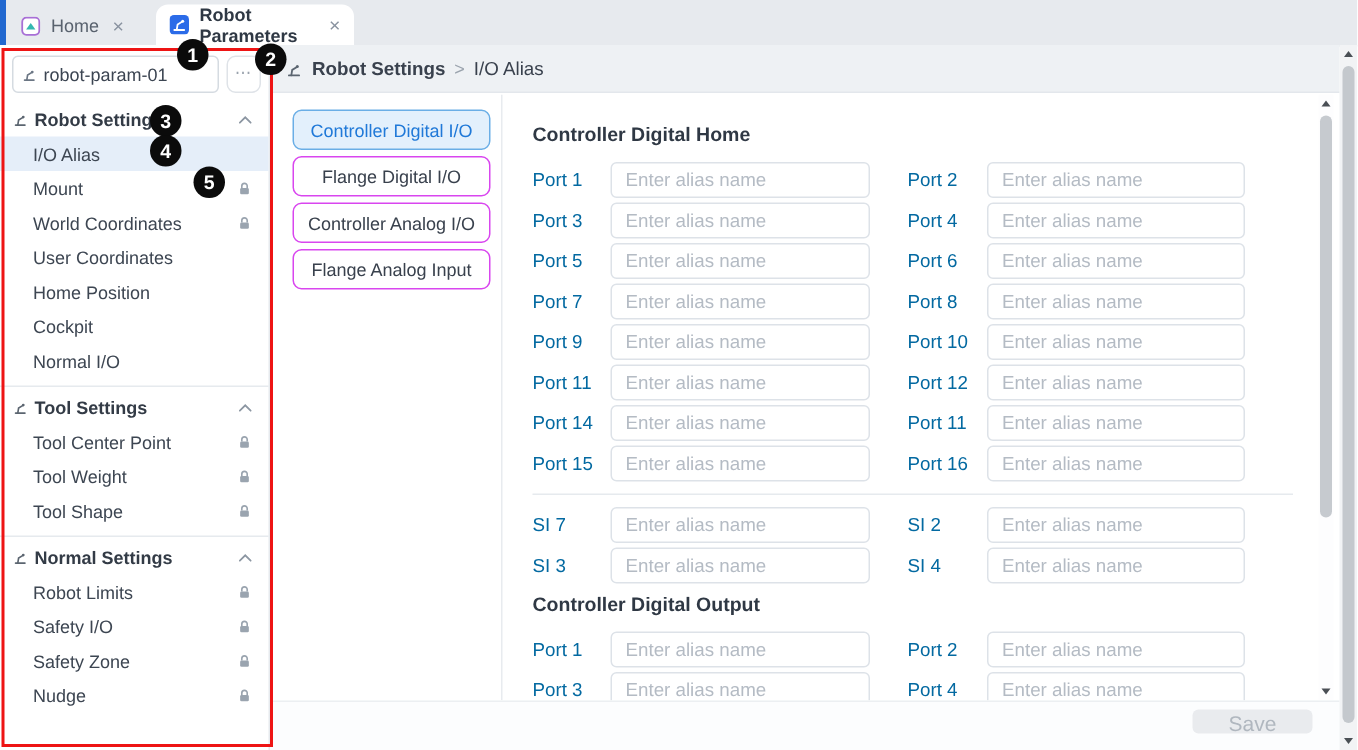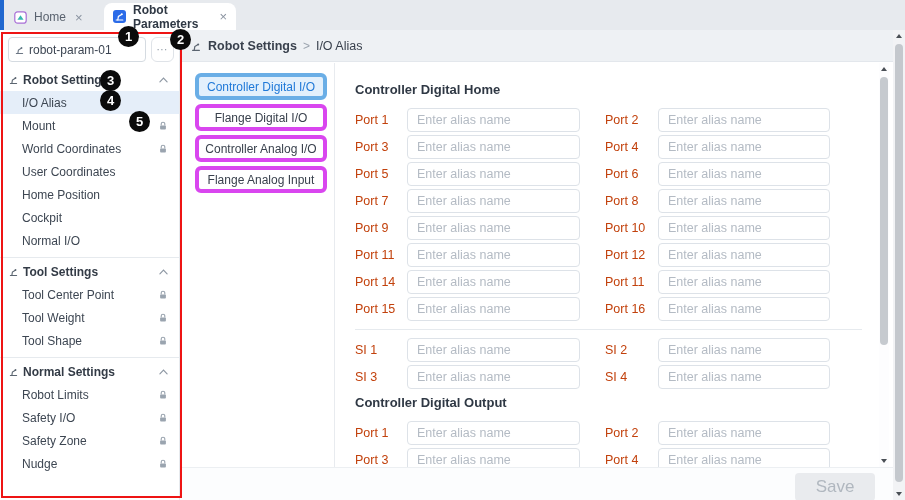--- a/index.html
+++ b/index.html
@@ -37,43 +37,43 @@
   
   .main{position:absolute;left:180px;top:30px;right:0;bottom:0;}
   .breadcrumb-bar{position:absolute;left:0;top:0;right:12px;height:32px;background:#eef1f4;border-bottom:1px solid #e3e7ec;
     display:flex;align-items:center;gap:6px;padding-left:10px;box-sizing:border-box;}
   .bc-strong{font-size:12.5px;font-weight:600;color:#39414d;}
   .bc-sep{font-size:12px;color:#9aa3ad;}
   .bc-page{font-size:12.5px;color:#39414d;}
 
   .content{position:absolute;left:0;top:33px;width:696px;bottom:33px;background:#fff;overflow:hidden;}
   .io-btns{position:absolute;left:15px;top:10px;display:flex;flex-direction:column;gap:4px;}
-  .io-btn{width:132px;height:27px;border:4px solid #d946ef;border-radius:6px;background:#fff;color:#39414d;
+  .io-btn{width:132px;height:27px;border:1px solid #d946ef;border-radius:6px;background:#fff;color:#39414d;
     font-size:12px;display:flex;align-items:center;justify-content:center;box-sizing:border-box;font-family:inherit;}
   .io-btn.selected{background:#e3f0fc;border-color:#6aaee6;color:#2079d8;}
   .v-divider{position:absolute;left:154px;top:0;bottom:0;width:1px;background:#e8ebef;}
 
   .form-panel{position:absolute;left:175px;top:0;right:14px;}
   .form-heading{font-size:13px;font-weight:700;color:#2f3844;margin:19px 0 11px 0;}
   .form-heading.second{margin-top:6px;}
   .frow{position:relative;height:24px;margin-bottom:3px;}
-  .frow .flabel{position:absolute;top:50%;transform:translateY(-50%);font-size:12.5px;color:#c2410c;}
+  .frow .flabel{position:absolute;top:50%;transform:translateY(-50%);font-size:12.5px;color:#0369a1;}
   .frow .flabel.l{left:0;}
   .frow .flabel.r{left:250px;}
   .frow input{position:absolute;top:0;height:24px;border:1px solid #dde2e8;border-radius:4px;box-sizing:border-box;
     font-family:inherit;font-size:12.5px;color:#3c4552;padding:0 9px;outline:none;background:#fff;}
   .frow input::placeholder{color:#b4bbc4;}
   .frow input.a{left:52px;width:173px;}
   .frow input.b{left:303px;width:172px;}
   .form-hr{border:none;border-top:1px solid #e6eaee;margin:8px 0;}
 
   
   .footer{position:absolute;left:0;right:12px;bottom:0;height:33px;background:#fcfdfe;border-top:1px solid #eceff2;box-sizing:border-box;}
-  .save-btn{position:absolute;right:18px;top:5px;width:80px;height:28px;background:#e9ebee;border:none;border-radius:4px;
-    color:#b0b7bf;font-size:17px;font-family:inherit;}
+  .save-btn{position:absolute;right:18px;top:5px;width:80px;height:16px;background:#e9ebee;border:none;border-radius:4px;
+    color:#b0b7bf;font-size:14px;font-family:inherit;}
 
   
   .inner-sb{position:absolute;left:699px;top:33px;width:10px;bottom:33px;background:#fdfdfe;}
   .inner-sb .thumb{position:absolute;left:1px;top:14px;width:8px;height:268px;background:#c6cacf;border-radius:4px;}
   .outer-sb{position:absolute;right:0;top:0;bottom:0;width:12px;background:#f2f3f5;}
   .outer-sb .thumb{position:absolute;left:2px;top:14px;bottom:18px;width:8px;background:#c4c8cd;border-radius:4px;}
   .arr{position:absolute;width:0;height:0;border-left:3px solid transparent;border-right:3px solid transparent;}
   .arr.up{border-bottom:4px solid #4a4f55;}
   .arr.dn{border-top:4px solid #4a4f55;}
   .inner-sb .up{left:2px;top:4px;}
@@ -362,21 +362,21 @@
             <input class="b" type="text" placeholder="Enter alias name" style="">
           </div>
           <div class="frow">
             <span class="flabel l">Port 15</span>
             <input class="a" type="text" placeholder="Enter alias name" style="">
             <span class="flabel r">Port 16</span>
             <input class="b" type="text" placeholder="Enter alias name" style="">
           </div>
           <hr class="form-hr">
           <div class="frow">
-            <span class="flabel l">SI 1</span>
+            <span class="flabel l">SI 7</span>
             <input class="a" type="text" placeholder="Enter alias name" style="">
             <span class="flabel r">SI 2</span>
             <input class="b" type="text" placeholder="Enter alias name" style="">
           </div>
           <div class="frow">
             <span class="flabel l">SI 3</span>
             <input class="a" type="text" placeholder="Enter alias name" style="">
             <span class="flabel r">SI 4</span>
             <input class="b" type="text" placeholder="Enter alias name" style="">
           </div>

